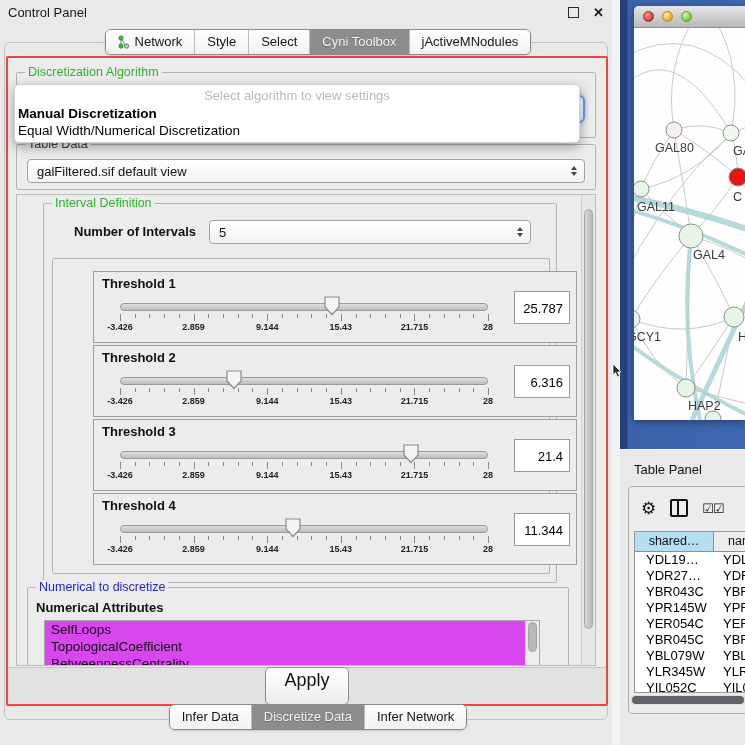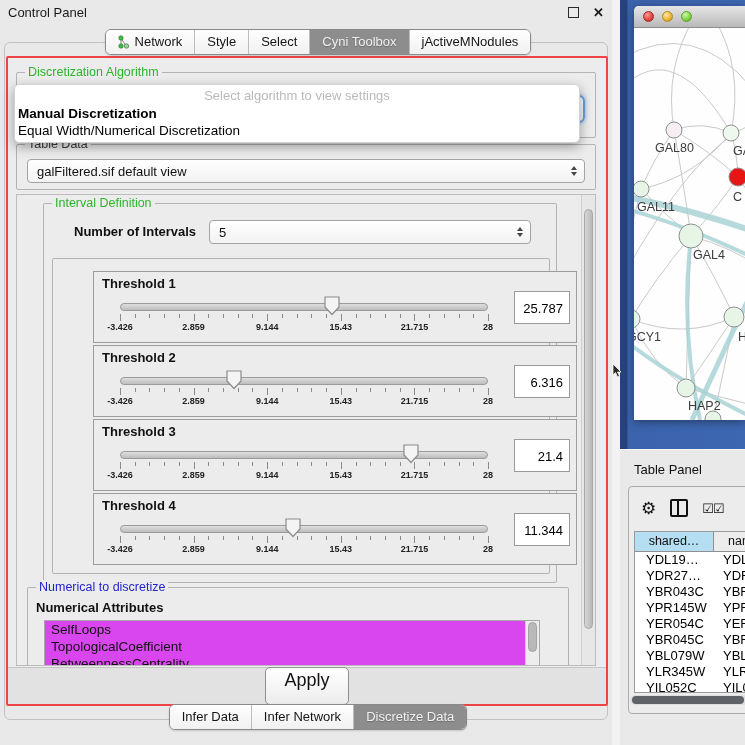--- a/index.html
+++ b/index.html
@@ -419,25 +419,25 @@
     <div id="algo-popup" class="abs">
       <div id="popup-hint">Select algorithm to view settings</div>
       <div class="popup-opt b" style="top:21px;">Manual Discretization</div>
       <div class="popup-opt" style="top:38px;">Equal Width/Numerical Discretization</div>
     </div>
 
     <div id="bottomtabs" class="abs tabrow"><div class="seg">
           <div class="tab">
             <span>Infer Data</span>
           </div>
+          <div class="tab sel">
+            <span>Discretize Data</span>
+          </div>
           <div class="tab">
             <span>Infer Network</span>
-          </div>
-          <div class="tab sel">
-            <span>Discretize Data</span>
           </div>
         </div></div>
   </div>
 
   <div id="divider" class="abs"></div>
 
   <div id="desktop" class="abs"></div>
 
   <div id="netwin" class="abs">
     <div id="netwin-titlebar">

